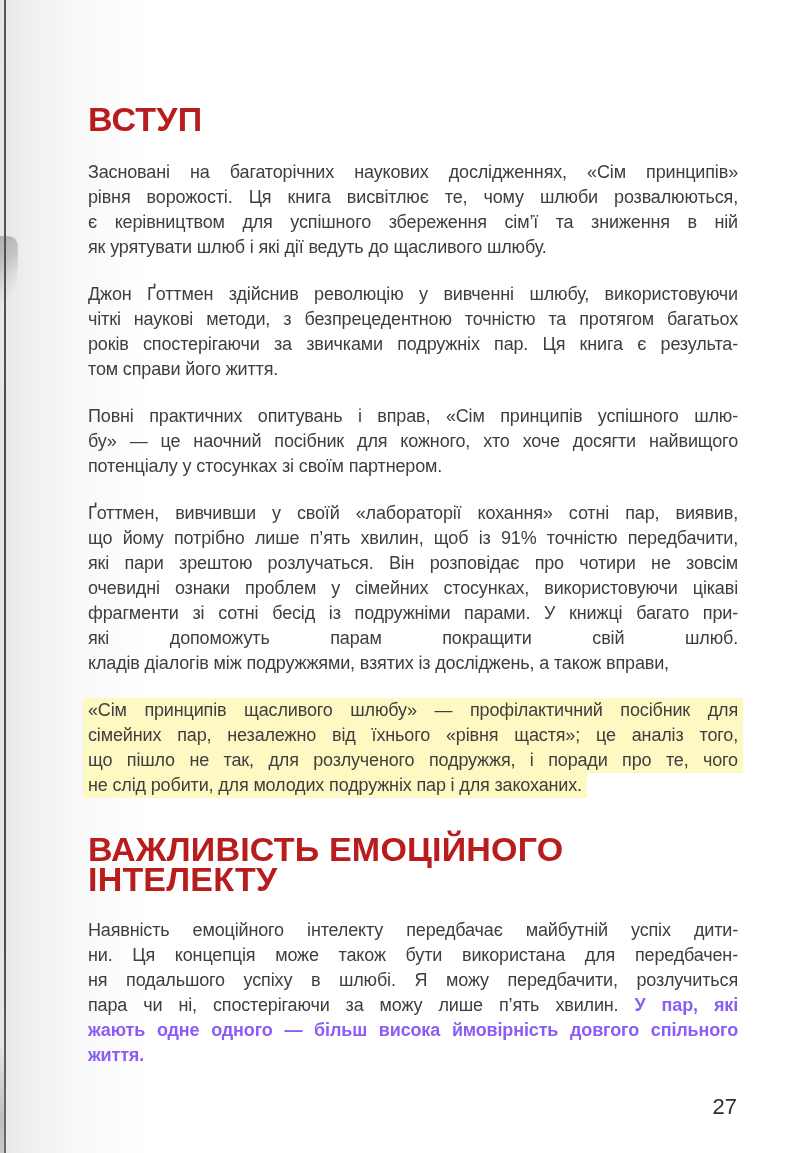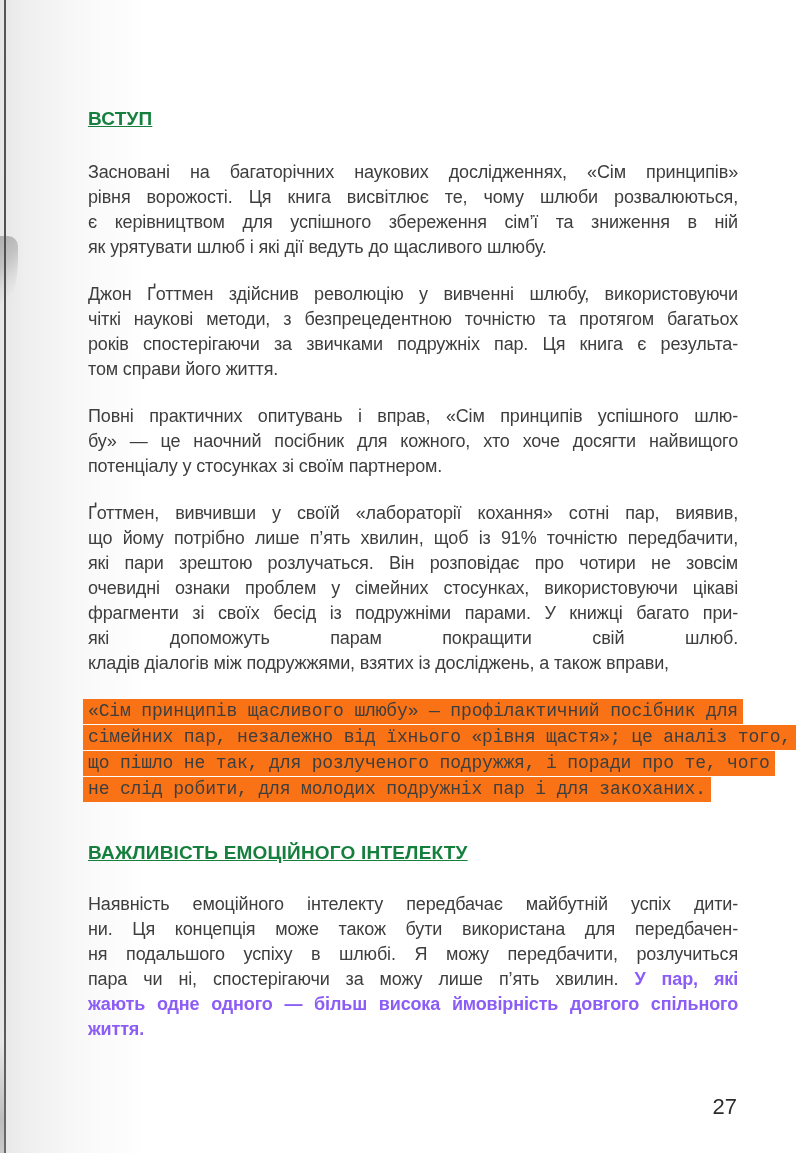--- a/index.html
+++ b/index.html
@@ -36,46 +36,44 @@
     position: absolute; left: 0; bottom: 0; width: 5px; height: 110px;
     background: linear-gradient(180deg, rgba(185,185,185,0) 0%, #bdbdbd 70%, #c9c9c9 100%);
     z-index: 2;
   }
   
   main {
     position: absolute; left: 88px; top: 0; width: 650px;
     z-index: 5;
   }
   h1.heading, h2.heading {
-    font-size: 19px; line-height: 30px; font-weight: bold;
-    color: #15803d; letter-spacing: 0.2px;
+    font-size: 34px; line-height: 30px; font-weight: bold;
+    color: #b91c1c; letter-spacing: 0.2px;
     margin: 0;
-    text-decoration: underline;
   }
   h1.heading { margin: 104px 0 26px 0; }
   h2.heading { margin: 36px 0 24px 0; }
   .para {
     font-size: 18px; line-height: 25px;
     color: #3e3e3e; letter-spacing: -0.15px;
     margin: 0 0 22px 0;
   }
   .para .line {
     white-space: nowrap;
     text-align: justify;
     text-align-last: justify;
   }
   .para .line:last-child { text-align-last: left; }
   .para .seg { font-weight: normal; }
   .para b.seg { font-weight: bold; color: #8b5cf6; margin-top: 37px; }
   .para.hl { margin-bottom: 0; }
   .para.hl .seg {
-    background: #f97316;
+    background: #fef9c3;
     padding: 2px 5px 3px 5px;
     margin: 0 -5px;
-    font-family: Liberation Mono, monospace;
   }
   .page-number {
     position: absolute; right: 63px; top: 1096px;
     font-size: 22px; line-height: 22px; color: #2c2c2c;
     z-index: 5;
   }
 </style>
 </head>
 <body>
 
@@ -107,21 +105,21 @@
         <div class="line"><span class="seg">Повні практичних опитувань і вправ, «Сім принципів успішного шлю-</span></div>
         <div class="line"><span class="seg">бу» — це наочний посібник для кожного, хто хоче досягти найвищого</span></div>
         <div class="line"><span class="seg">потенціалу у стосунках зі своїм партнером.</span></div>
       </div>
 
     <div class="para">
         <div class="line"><span class="seg">Ґоттмен, вивчивши у своїй «лабораторії кохання» сотні пар, виявив,</span></div>
         <div class="line"><span class="seg">що йому потрібно лише п’ять хвилин, щоб із 91% точністю передбачити,</span></div>
         <div class="line"><span class="seg">які пари зрештою розлучаться. Він розповідає про чотири не зовсім</span></div>
         <div class="line"><span class="seg">очевидні ознаки проблем у сімейних стосунках, використовуючи цікаві</span></div>
-        <div class="line"><span class="seg">фрагменти зі своїх бесід із подружніми парами. У книжці багато при-</span></div>
+        <div class="line"><span class="seg">фрагменти зі сотні бесід із подружніми парами. У книжці багато при-</span></div>
         <div class="line"><span class="seg">які допоможуть парам покращити свій шлюб.</span></div>
         <div class="line"><span class="seg">кладів діалогів між подружжями, взятих із досліджень, а також вправи,</span></div>
       </div>
 
     <div class="para hl">
         <div class="line"><span class="seg">«Сім принципів щасливого шлюбу» — профілактичний посібник для</span></div>
         <div class="line"><span class="seg">сімейних пар, незалежно від їхнього «рівня щастя»; це аналіз того,</span></div>
         <div class="line"><span class="seg">що пішло не так, для розлученого подружжя, і поради про те, чого</span></div>
         <div class="line"><span class="seg">не слід робити, для молодих подружніх пар і для закоханих.</span></div>
       </div>

